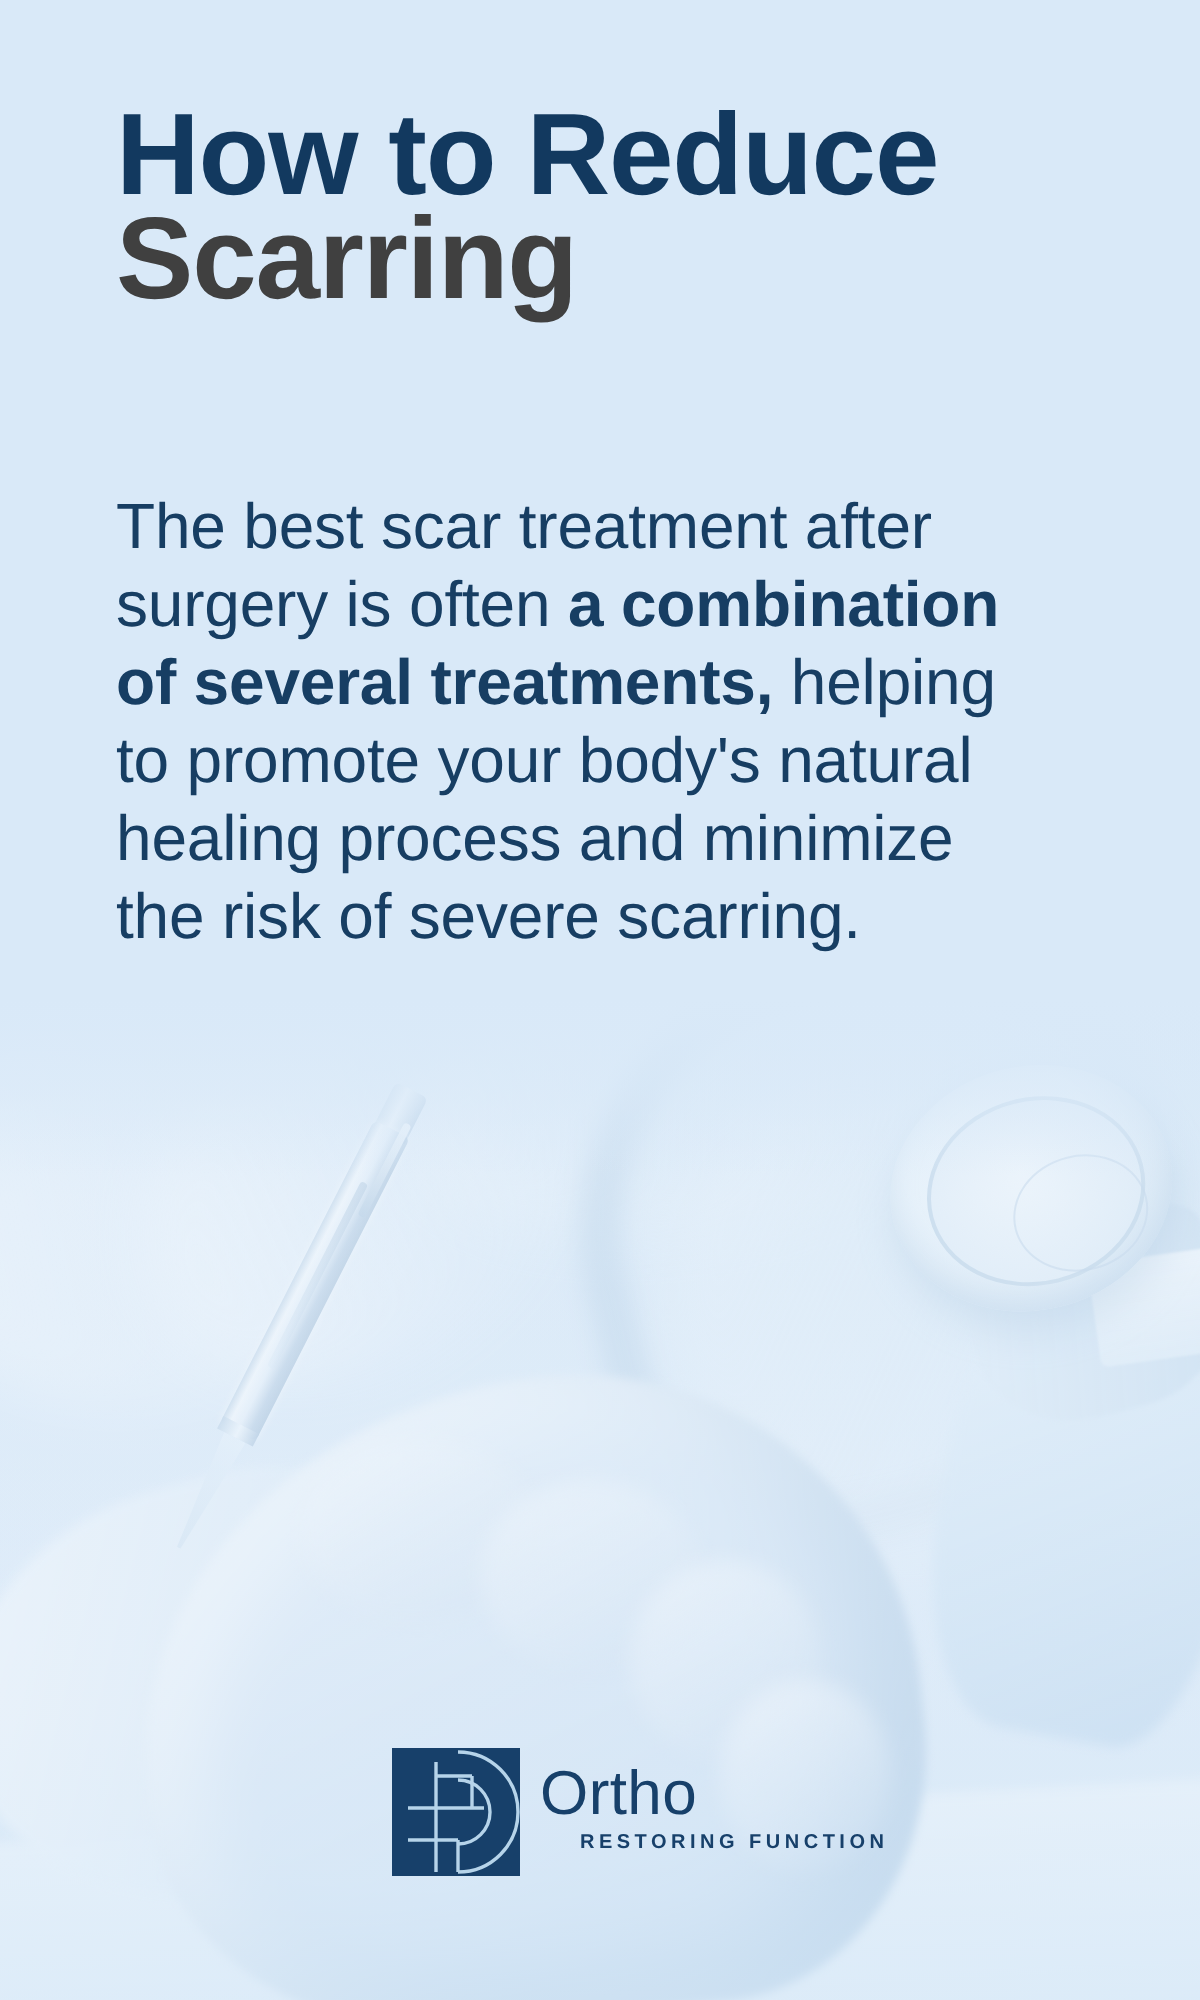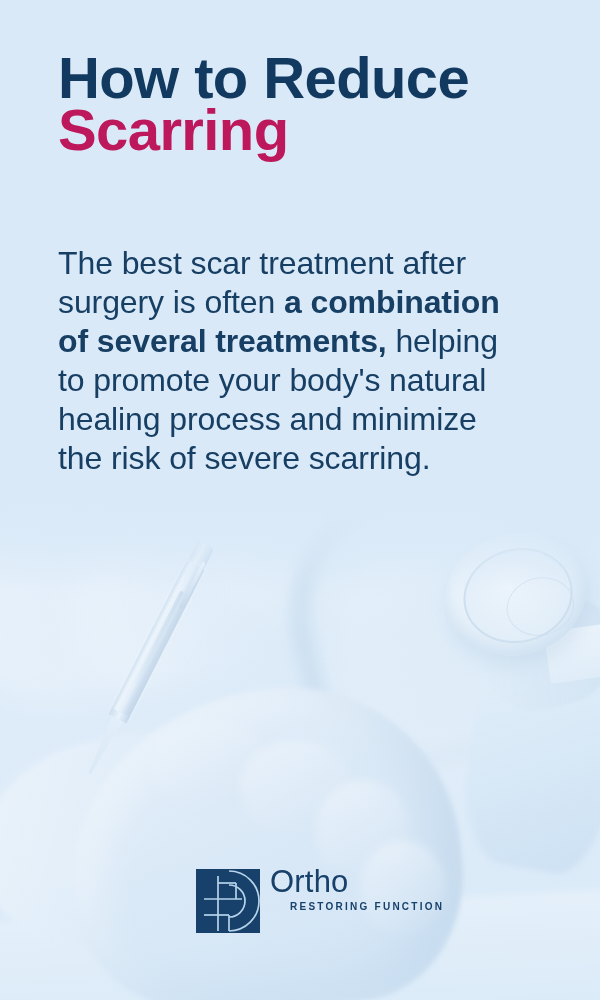--- a/index.html
+++ b/index.html
@@ -266,21 +266,21 @@
   .headline-line {
     display: block;
     font-family: "Liberation Sans", sans-serif;
     font-weight: bold;
     font-size: 58px;
     line-height: 52px;
     letter-spacing: -0.6px;
     margin: 0;
   }
   .headline-line.primary   { color: #12395f; }
-  .headline-line.secondary { color: #be185d; }
+  .headline-line.secondary { color: #404040; }
 
   .body-copy {
     position: absolute;
     left: 58px;
     top: 212px;
     width: 470px;
     color: #173e63;
     font-family: "Liberation Sans", sans-serif;
     font-size: 32px;
     line-height: 39px;
@@ -292,21 +292,21 @@
   .body-copy span { display: inline; }
 
   
   .logo {
     position: absolute;
     left: 196px;
     top: 868px;
     width: 215px;
     height: 74px;
     display: flex;
-    align-items: flex-start;
+    align-items: center;
   }
   .logo-mark {
     width: 64px;
     height: 64px;
     flex: 0 0 64px;
     margin-top: 1px;
   }
   .logo-type {
     margin-left: 10px;
     padding-top: 0px;

